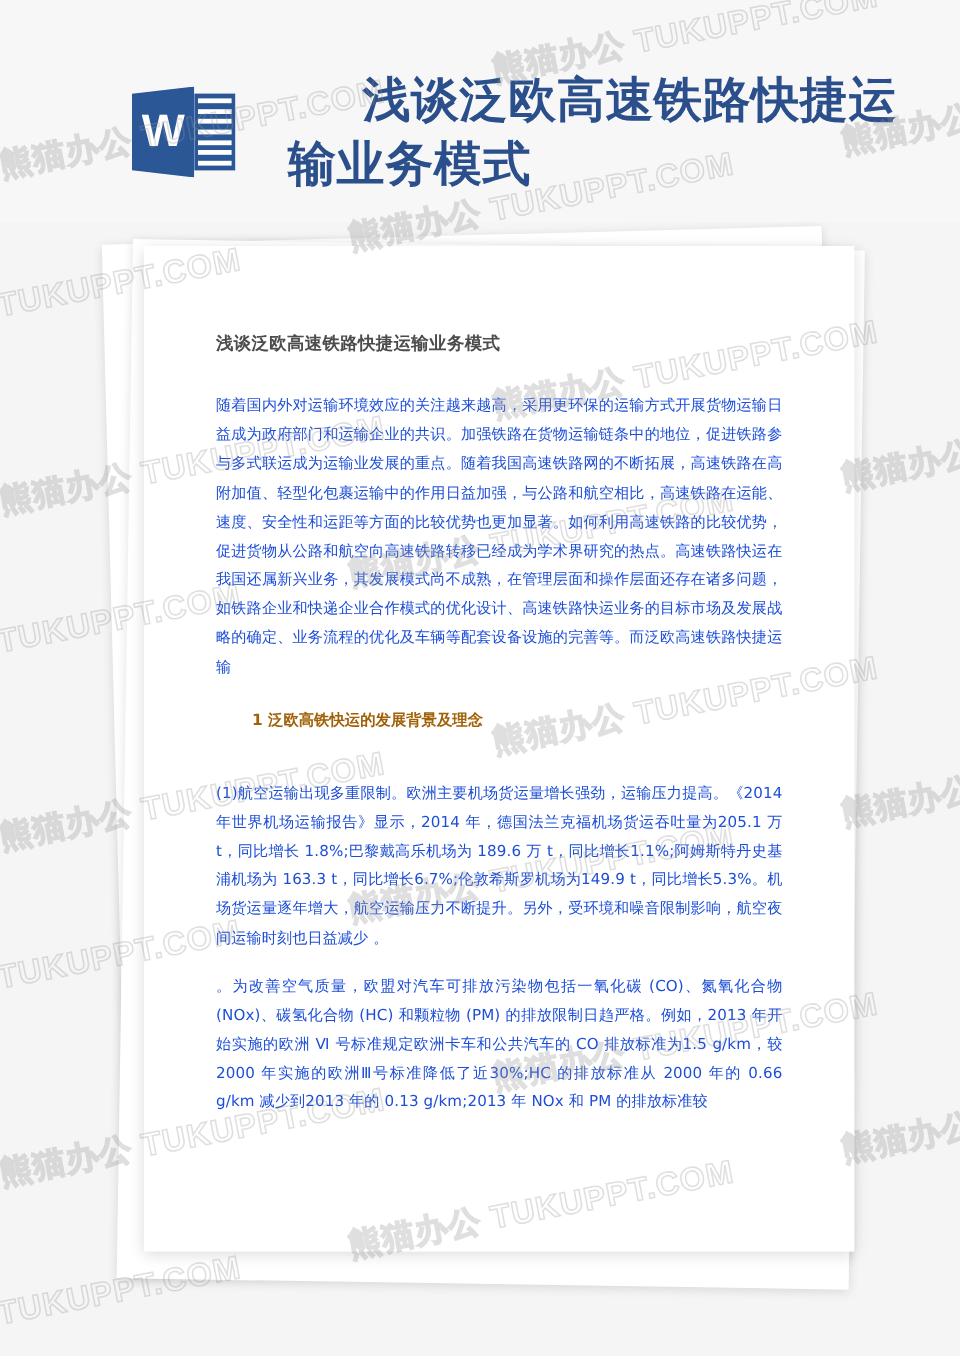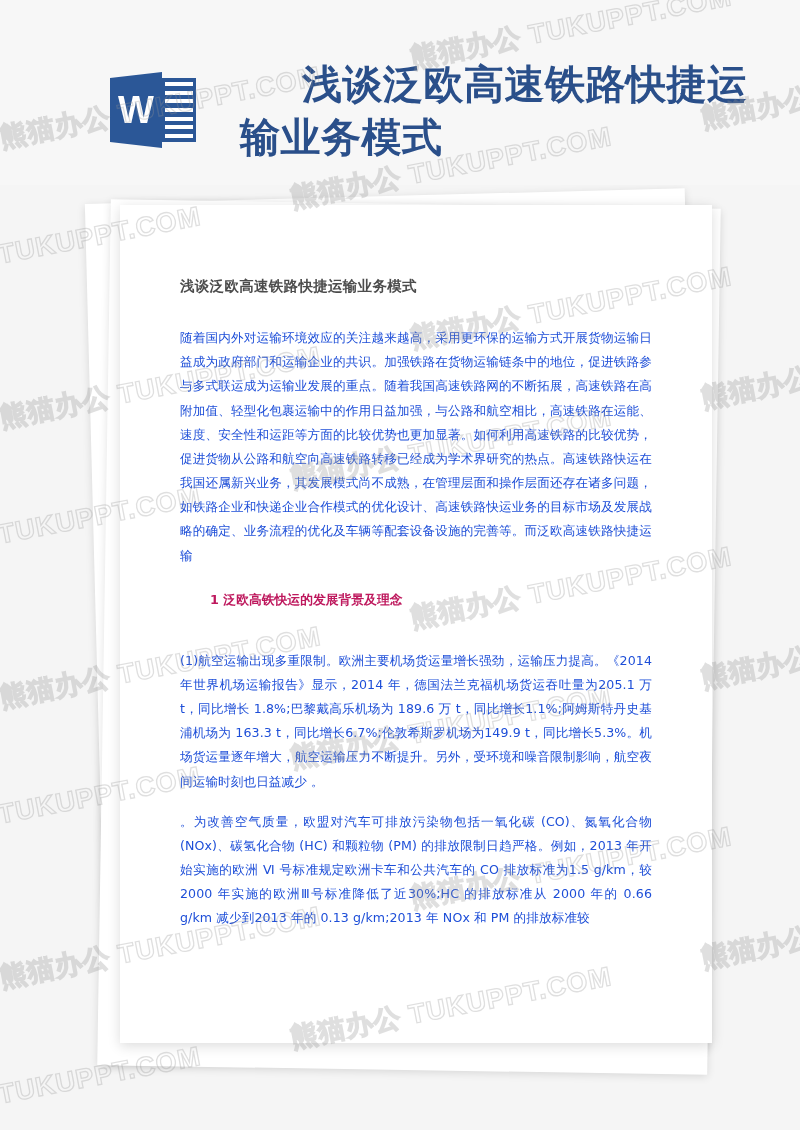--- a/index.html
+++ b/index.html
@@ -184,21 +184,21 @@
     line-height: 1.92;
     color: #1d4ed8;
     margin: 0 0 16px 0;
     text-align: justify;
     letter-spacing: 0.1px;
     font-family: "DejaVu Sans", "Liberation Sans", sans-serif;
   }
   .section-head {
     font-size: 12.8px;
     font-weight: 700;
-    color: #be185d;
+    color: #a16207;
     margin: 24px 0 26px 0;
     padding-left: 30px;
     font-family: "DejaVu Sans", "Liberation Sans", sans-serif;
   }
   .para.lead-indent { padding-left: 22px; }
   .gap { height: 14px; }
 </style>
 </head>
 <body>
 

